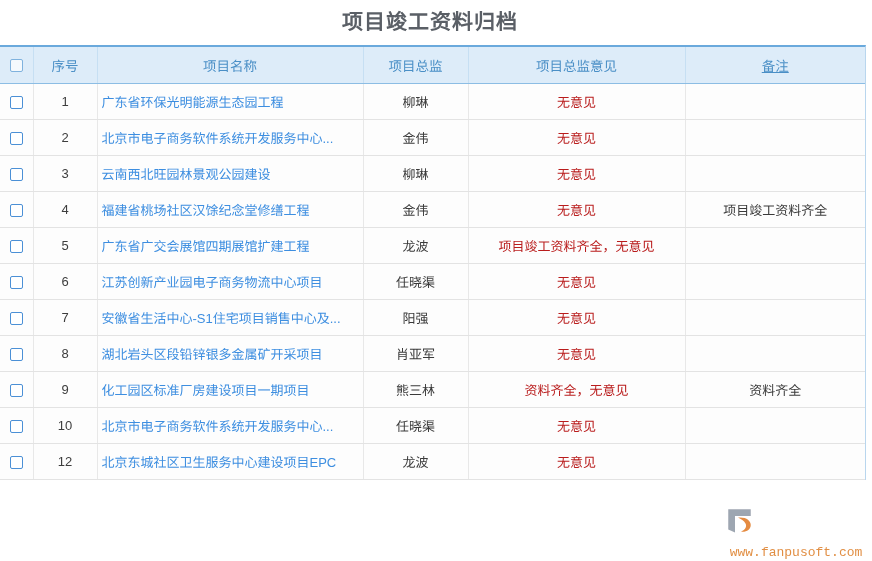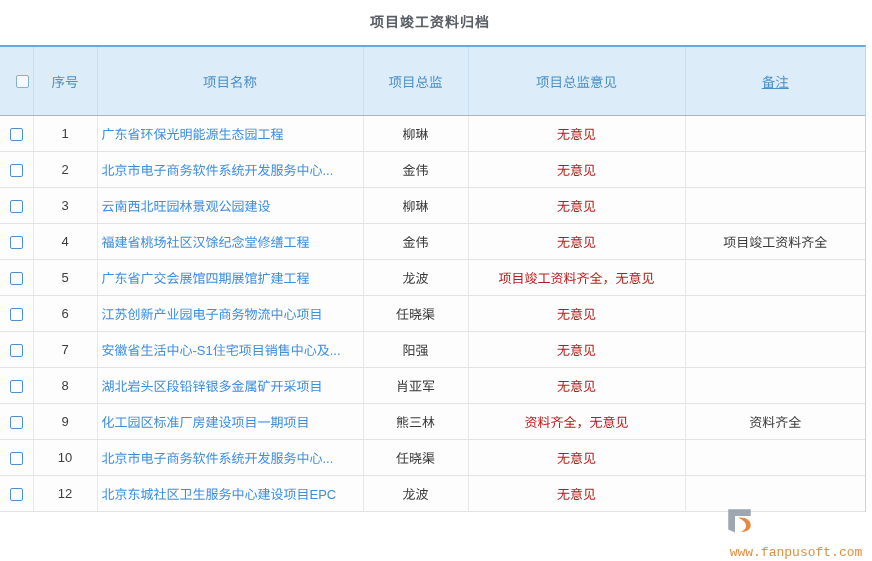--- a/index.html
+++ b/index.html
@@ -26,21 +26,21 @@
 
   
   .page-title {
     position: absolute;
     left: 0;
     top: 0;
     width: 860px;
     height: 44px;
     line-height: 44px;
     text-align: center;
-    font-size: 14px;
+    font-size: 21px;
     font-weight: bold;
     color: #5a5f66;
     letter-spacing: 1px;
     white-space: nowrap;
   }
 
   
   .grid-wrap {
     position: absolute;
     left: 0;
@@ -67,21 +67,21 @@
 
   thead th {
     height: 36px;
     background: #ddecf9;
     color: #4a8fc6;
     font-weight: normal;
     font-size: 13.5px;
     text-align: center;
     border-right: 1px solid #c6dff3;
     border-bottom: 1px solid #8cbde4;
-    padding: 16px;
+    padding: 0;
     white-space: nowrap;
   }
   thead th:last-child { border-right: none; text-decoration: underline; }
 
   tbody td {
     height: 36px;
     background: #fdfdfd;
     border-right: 1px solid #e8e8e8;
     border-bottom: 1px solid #e3e3e3;
     padding: 0 4px;

